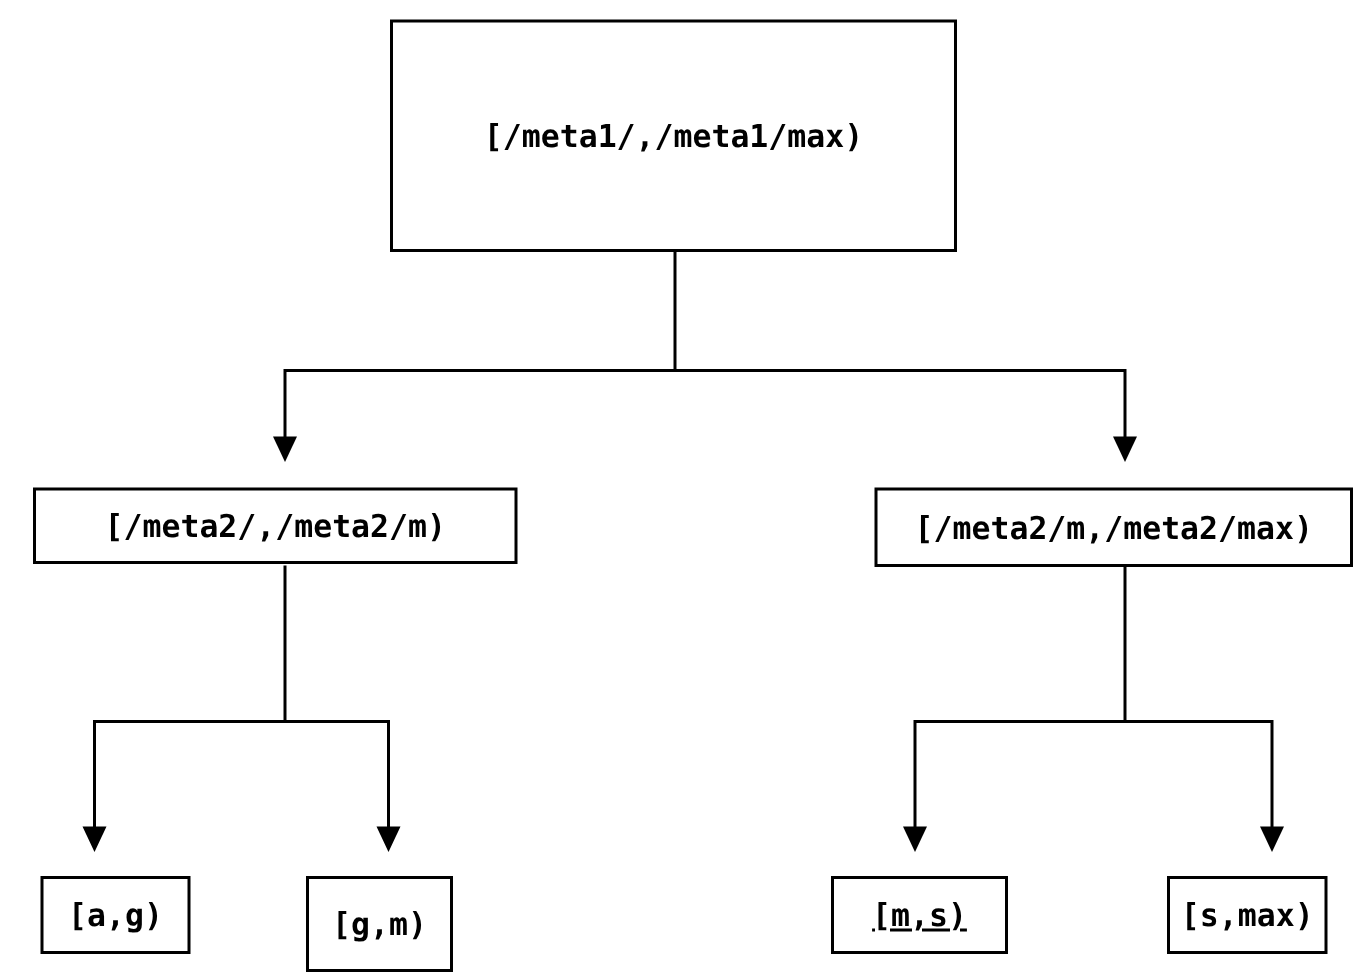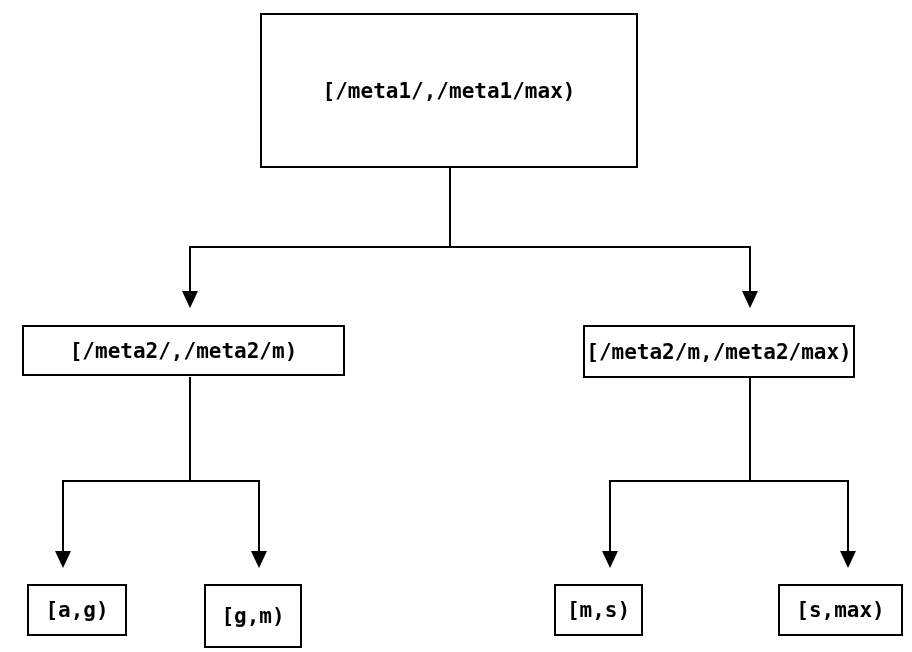--- a/index.html
+++ b/index.html
@@ -33,25 +33,25 @@
     align-items: center;
     justify-content: center;
     font-family: "DejaVu Sans Mono", monospace;
     font-weight: bold;
     font-size: 21px;
     letter-spacing: 0;
     white-space: nowrap;
   }
   .node-root        { left: 260px; top: 13px;  width: 378px; height: 155px; }
   .node-meta2-left  { left: 22px;  top: 325px; width: 323px; height: 51px; }
-  .node-meta2-right { left: 583px; top: 325px; width: 272px; height: 53px; }
+  .node-meta2-right { left: 583px; top: 325px; width: 319px; height: 53px; }
   .node-leaf-ag     { left: 8px;   top: 584px; width: 100px; height: 52px; margin-left: 19px; }
   .node-leaf-gm     { left: 204px; top: 584px; width: 98px;  height: 64px; }
-  .node-leaf-ms     { left: 554px; top: 584px; width: 89px;  height: 52px; }
-  .node-leaf-smax   { left: 778px; top: 584px; width: 125px; height: 52px; }
+  .node-leaf-ms     { left: 554px; top: 584px; width: 118px;  height: 52px; text-decoration: underline; }
+  .node-leaf-smax   { left: 778px; top: 584px; width: 107px; height: 52px; }
   .edge {
     stroke: #000000;
     stroke-width: 2;
     fill: none;
   }
   .arrowhead {
     fill: #000000;
     stroke: none;
   }
 </style>

